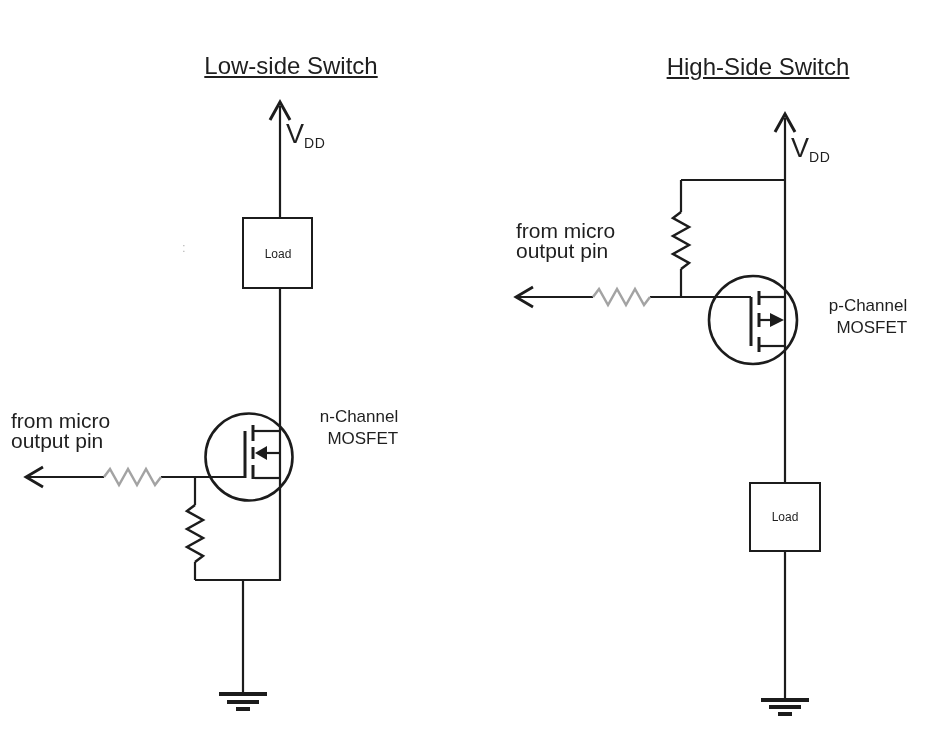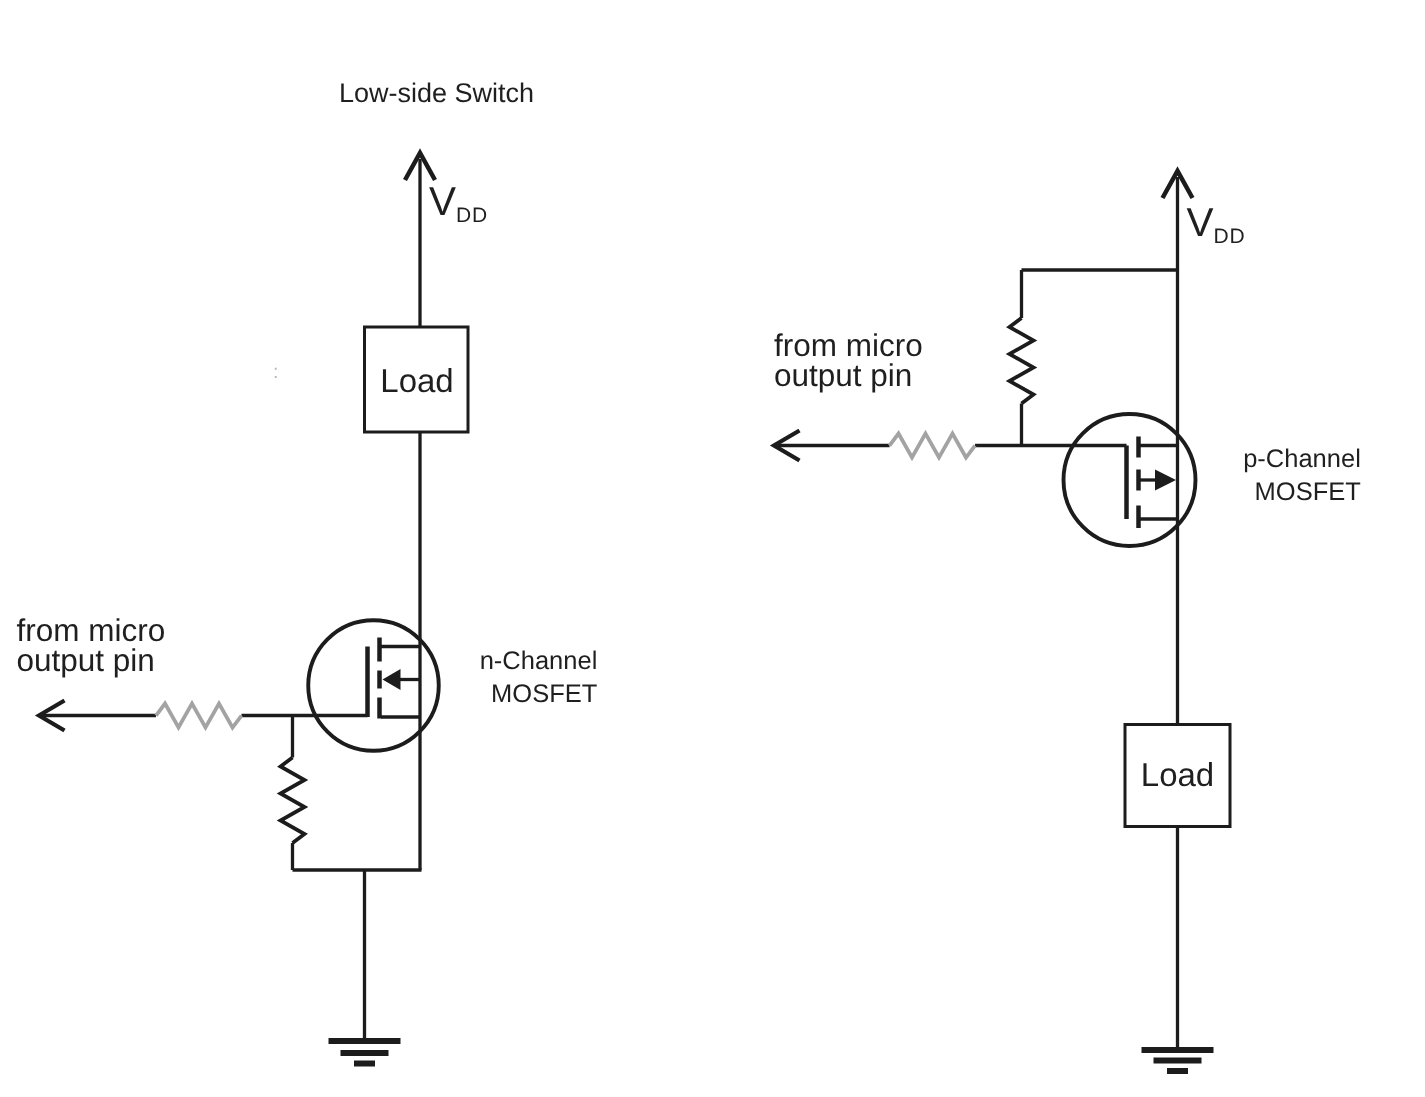--- a/index.html
+++ b/index.html
@@ -6,24 +6,24 @@
   .canvas{
     position:relative;
     width:950px;height:731px;
     background:#ffffff;
     font-family:"Liberation Sans", sans-serif;
     color:#1f1f1f;
     overflow:hidden;
   }
   .canvas svg{position:absolute;left:0;top:0;}
   .label{position:absolute;white-space:nowrap;}
-  .title{font-size:18px;transform:translateX(-50%);}
+  .title{font-size:24px;transform:translateX(-50%);text-decoration:underline;}
   .io-label{font-size:21px;line-height:20px;}
   .mosfet-label{font-size:17px;line-height:22px;text-align:right;transform:translateX(-50%);}
-  .load-label{font-size:22px;transform:translate(-50%,-50%);}
+  .load-label{font-size:12px;transform:translate(-50%,-50%);}
   .vdd{font-size:27px;text-align:center;}
   .vdd .vdd-sub{font-size:14px;vertical-align:-5px;letter-spacing:0.5px;}
   .stray{font-size:13px;color:#b9b9b9;}
 </style>
 </head>
 <body>
 
 <div class="canvas">
 
   <svg width="950" height="731" viewBox="0 0 950 731">
@@ -115,40 +115,41 @@
         <line x1="785" y1="551" x2="785" y2="699"></line>
         <line x1="761" y1="700" x2="809" y2="700" stroke-width="4"></line>
         <line x1="769" y1="707" x2="801" y2="707" stroke-width="4"></line>
         <line x1="778" y1="714" x2="792" y2="714" stroke-width="4"></line>
       </g>
     </g>
   </svg>
 
   <div class="label title" style="left:291px;top:52px;">Low-side Switch</div>
 
+  <div class="label title" style="left:758px;top:53px;">High-Side Switch</div>
 
   <div class="label vdd" style="left:286px;top:119px;"><span>V</span><span class="vdd-sub">DD</span></div>
 
   <div class="label vdd" style="left:791px;top:133px;"><span>V</span><span class="vdd-sub">DD</span></div>
 
   <div class="label load-label" style="left:278px;top:254px;">Load</div>
 
   <div class="label load-label" style="left:785px;top:517px;">Load</div>
 
   <div class="label io-label" style="left:11px;top:411px;">
     <div>from micro</div>
     <div>output pin</div>
   </div>
 
   <div class="label io-label" style="left:516px;top:221px;">
     <div>from micro</div>
     <div>output pin</div>
   </div>
 
-  <div class="label mosfet-label" style="left:359px;top:430px;">
+  <div class="label mosfet-label" style="left:359px;top:406px;">
     <div>n-Channel</div>
     <div>MOSFET</div>
   </div>
 
   <div class="label mosfet-label" style="left:868px;top:295px;">
     <div>p-Channel</div>
     <div>MOSFET</div>
   </div>
 
   <div class="label stray" style="left:182px;top:240px;">:</div>

